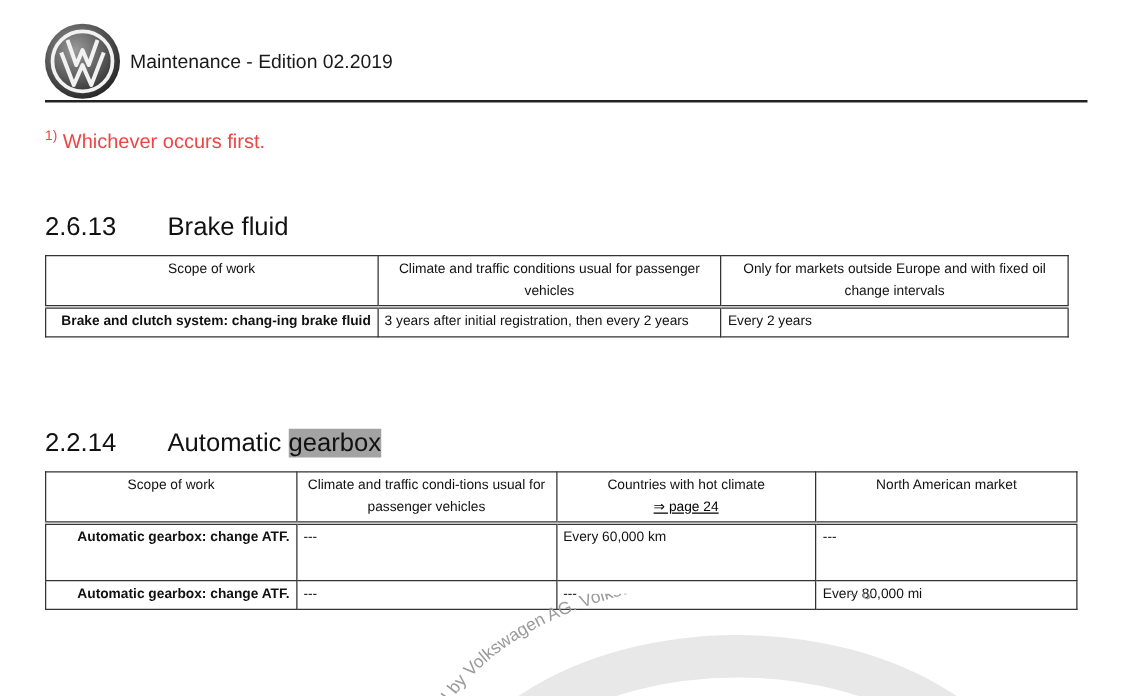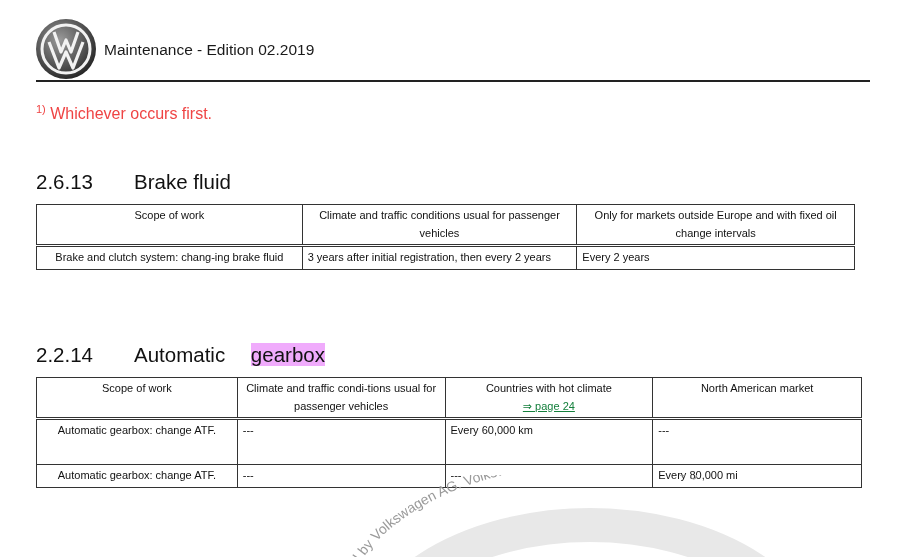--- a/index.html
+++ b/index.html
@@ -18,32 +18,32 @@
     position: absolute; left: 36px; top: 80px; width: 834px; height: 2px; background: #222;
   }
   .footnote {
     position: absolute; left: 36px; top: 103px; font-size: 16px; color: #ef4444;
   }
   .footnote sup { font-size: 11px; vertical-align: 6px; }
   .section {
     position: absolute; left: 36px; font-size: 20.5px; color: #111;
   }
   .section .num { display: inline-block; width: 98px; }
-  .hl { background: #f0abfc; margin-left: 20px; }
+  .hl { background: #a3a3a3; }
   table.mt {
     position: absolute; border-collapse: collapse; font-size: 11px; line-height: 17.5px; color: #111;
   }
   table.mt td, table.mt th {
     border: 1.6px solid #333; vertical-align: top; padding: 2px 5px 2px 5px;
   }
   table.mt th { font-weight: normal; text-align: center; }
   table.mt tr.head th { border-bottom: 3px double #333; }
   table.mt td.c { }
-  table.mt td.l { text-align: center; }
-  .link { color: #15803d; text-decoration: underline; text-align: right; }
+  table.mt td.l { text-align: right; font-weight: bold; }
+  .link { color: #000000; text-decoration: underline; text-align: right; }
   .wm {
     position: absolute; left: 300px; top: 475px; width: 560px; height: 260px; pointer-events: none;
   }
 </style>
 </head>
 <body>
 
 <div class="logo">
   <svg width="62" height="62" viewBox="0 0 62 62">
     <defs>

